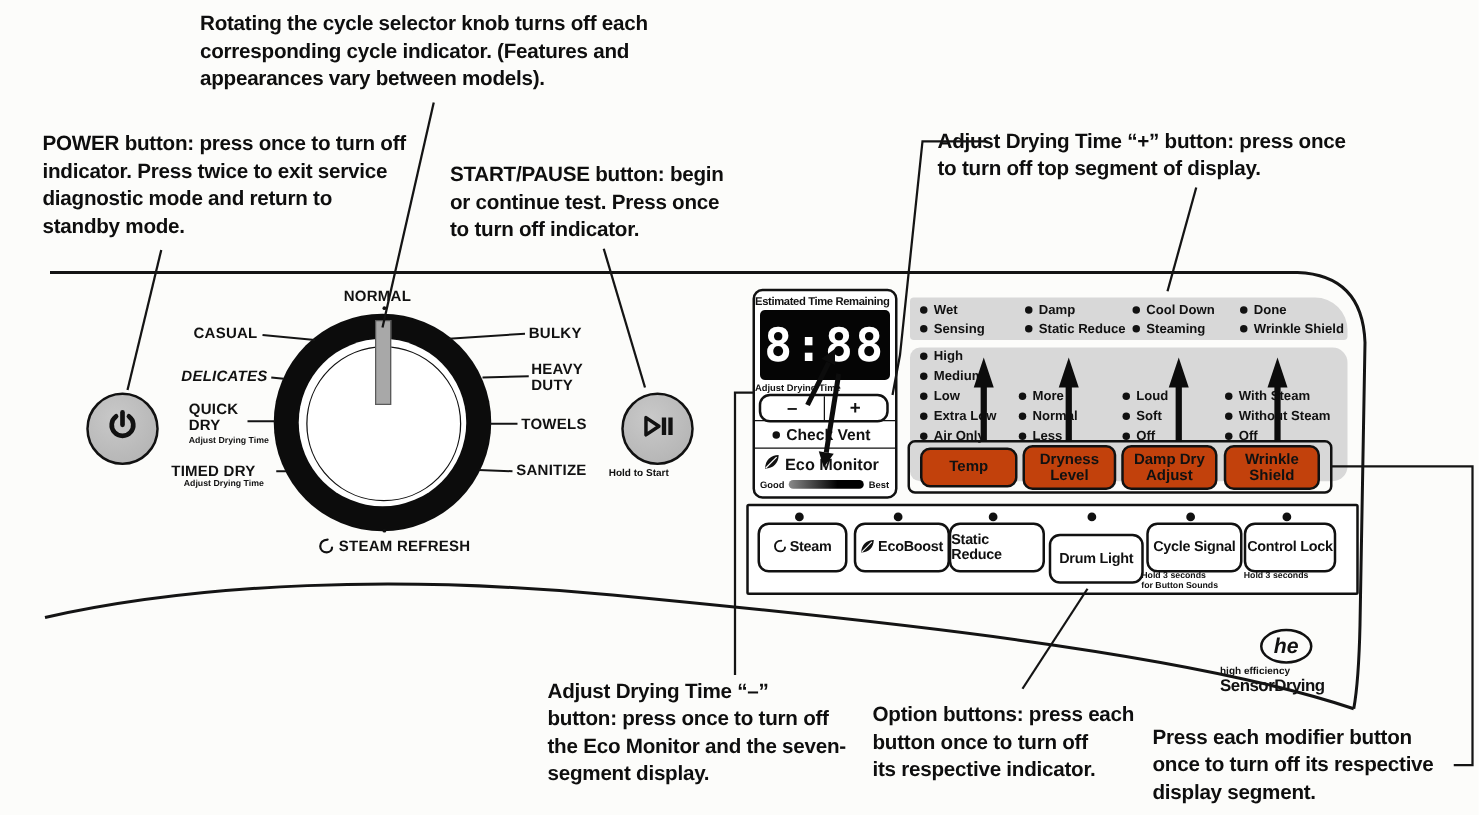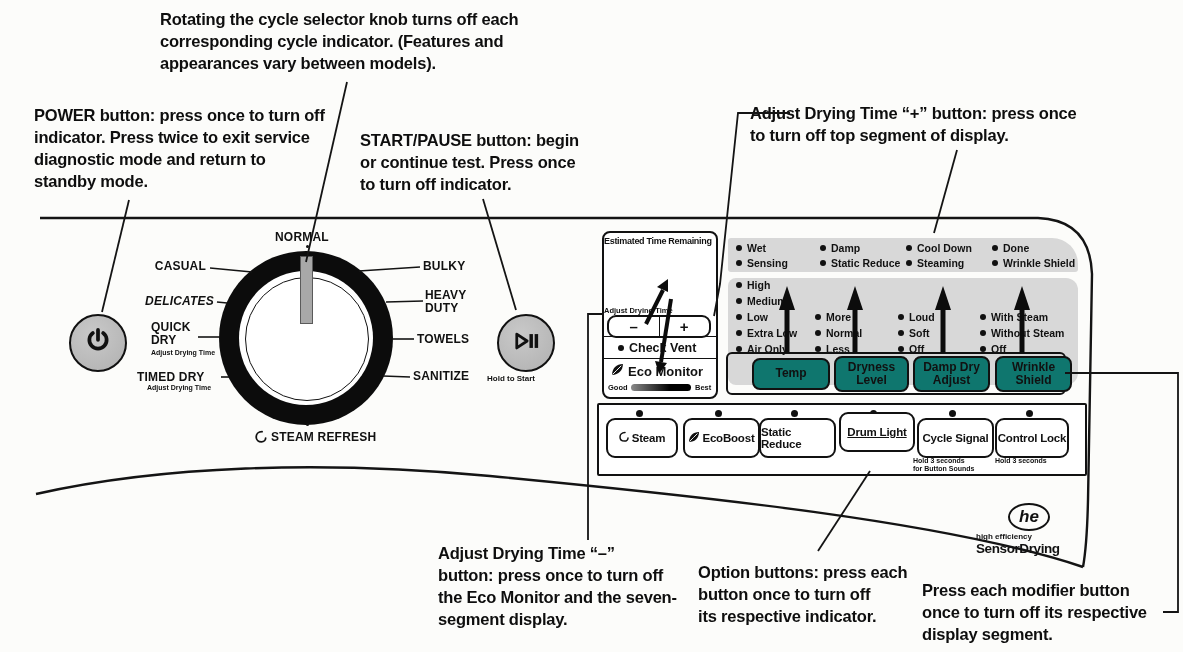--- a/index.html
+++ b/index.html
@@ -9,22 +9,22 @@
   .pre{white-space:pre;}
   .c{text-align:left;}
   .ann{font-size:16.5px;line-height:22px;font-weight:700;letter-spacing:-0.2px;color:#0e0e0e;}
   .panel-lbl{font-size:12px;font-weight:700;letter-spacing:0.2px;line-height:13px;}
   .sub-lbl{font-size:7px;font-weight:700;}
   .dot{width:7px;height:7px;border-radius:50%;background:#111;display:inline-block;}
   .sdot{width:6px;height:6px;border-radius:50%;background:#111;display:inline-block;}
   .opt-row{display:flex;align-items:center;gap:5px;font-size:10.5px;font-weight:700;}
   .round-btn{border-radius:50%;border:2.5px solid #111;background:radial-gradient(circle at 40% 35%,#c9c9c9,#b0b0b0);
              display:flex;align-items:center;justify-content:center;}
-  .mod-btn{border:2.5px solid #111;border-radius:8px;background:#0f766e;display:flex;align-items:center;justify-content:center;
-           font-size:12px;font-weight:700;line-height:13.5px;text-align:center;white-space:pre;margin-left:16px;}
+  .mod-btn{border:2.5px solid #111;border-radius:8px;background:#c2410c;display:flex;align-items:center;justify-content:center;
+           font-size:12px;font-weight:700;line-height:13.5px;text-align:center;white-space:pre;}
   .opt-btn{border:2.5px solid #111;border-radius:9px;background:#fff;display:flex;align-items:center;justify-content:center;
            font-size:11.5px;font-weight:700;letter-spacing:-0.2px;gap:2px;}
   .seg{background:#050505;border-radius:4px;display:flex;align-items:center;justify-content:center;
        color:#fff;font-family:"DejaVu Sans Mono", monospace;font-weight:700;font-size:37px;letter-spacing:2px;}
   svg.overlay{position:absolute;left:0;top:0;pointer-events:none;z-index:7;}
   .gray-panel{background:#d8d8d8;}
 </style>
 </head>
 <body>
 
@@ -95,20 +95,21 @@
   <div class="abs panel-lbl" style="left:413px;top:370px;width:66px;">SANITIZE</div>
   <span class="abs" style="left:255px;top:430px;">
     <svg width="13" height="14" viewBox="0 0 11 11">
         <path d="M6 1 C2.5 1 1 3.5 1 5.5 C1 8 3 9.6 5.5 9.6 C7.6 9.6 9 8 9 6.4" fill="none" stroke="#111" stroke-width="1.5" stroke-linecap="round"></path>
       </svg>
   </span>
   <div class="abs panel-lbl" style="left:271px;top:431px;width:116px;">STEAM REFRESH</div>
 
   <div class="abs" style="left:602px;top:231px;width:112px;height:164px;border:2px solid #111;border-radius:8px;background:#fff;">
     <div class="abs c" style="left:0;top:3px;width:112px;font-size:9px;font-weight:700;letter-spacing:-0.3px;">Estimated Time Remaining</div>
+    <div class="abs seg" style="left:4px;top:15px;width:104px;height:56px;">8:88</div>
     <div class="abs c" style="left:0;top:73px;width:112px;font-size:7.5px;font-weight:700;">Adjust Drying Time</div>
     <div class="abs" style="left:3px;top:82px;width:100px;height:19px;border:2px solid #111;border-radius:9px;display:flex;">
       <div style="flex:1;display:flex;align-items:center;justify-content:center;font-size:15px;font-weight:700;border-right:1.5px solid #111;">–</div>
       <div style="flex:1;display:flex;align-items:center;justify-content:center;font-size:15px;font-weight:700;">+</div>
     </div>
     <div class="abs" style="left:0;top:103px;width:112px;border-top:1.5px solid #111;"></div>
     <div class="abs opt-row" style="left:14px;top:108px;font-size:12.5px;">
       <span class="sdot"></span>
       <span>Check Vent</span>
     </div>
@@ -249,21 +250,21 @@
     <div class="abs opt-btn" style="left:84px;top:13px;width:73px;height:36px;">
       <span><svg width="12" height="12" viewBox="0 0 12 12">
             <path d="M1 11 C1 5 5 1 11 1 C11 7 7 11 1 11 Z" fill="#111"></path>
             <path d="M1.5 10.5 C4 8 6.5 5.5 9.5 2.5" stroke="#fff" stroke-width="0.9" fill="none"></path>
           </svg></span>
       <span>EcoBoost</span>
     </div>
     <div class="abs opt-btn" style="left:160px;top:13px;width:73px;height:36px;">
         <span>Static Reduce</span>
       </div>
-    <div class="abs opt-btn" style="left:240px;top:7px;width:72px;height:36px;text-decoration:underline;">
+    <div class="abs opt-btn" style="left:240px;top:22px;width:72px;height:36px;">
         <span>Drum Light</span>
       </div>
     <div class="abs opt-btn" style="left:318px;top:13px;width:73px;height:36px;">
         <span>Cycle Signal</span>
       </div>
     <div class="abs opt-btn" style="left:396px;top:13px;width:70px;height:36px;">
         <span>Control Lock</span>
       </div>
 
     <div class="abs c pre" style="left:314px;top:52px;width:80px;font-size:7px;font-weight:700;line-height:8px;">Hold 3 seconds

